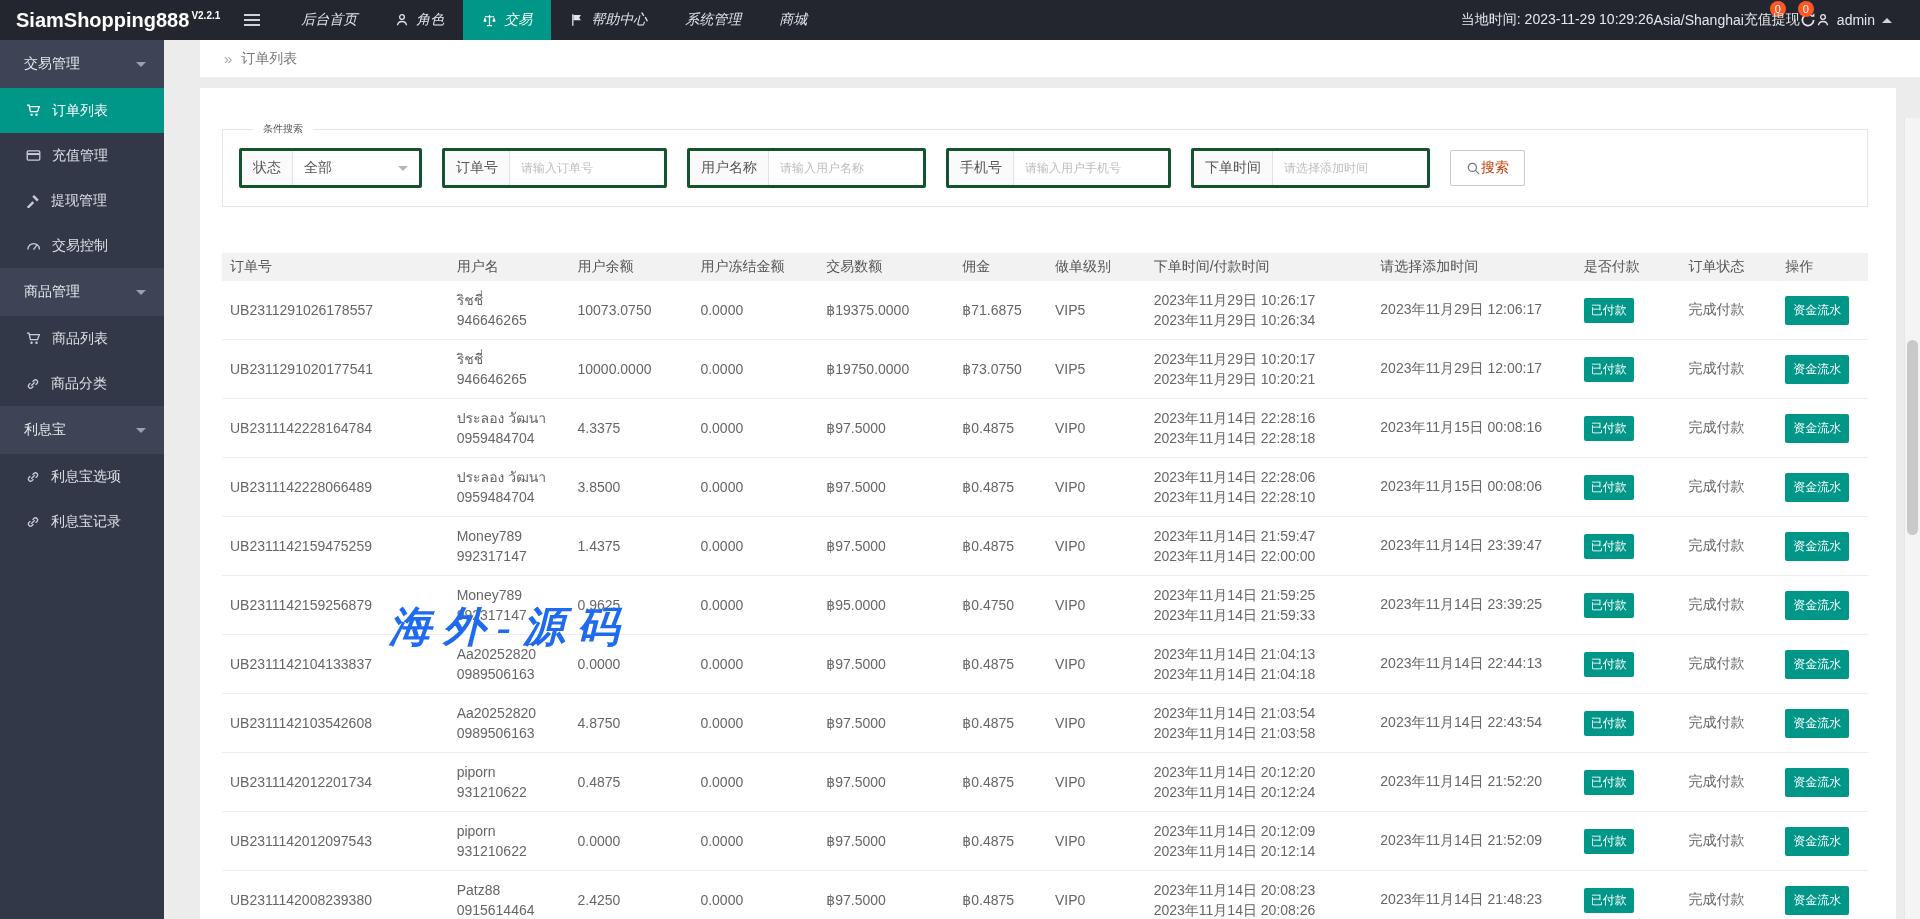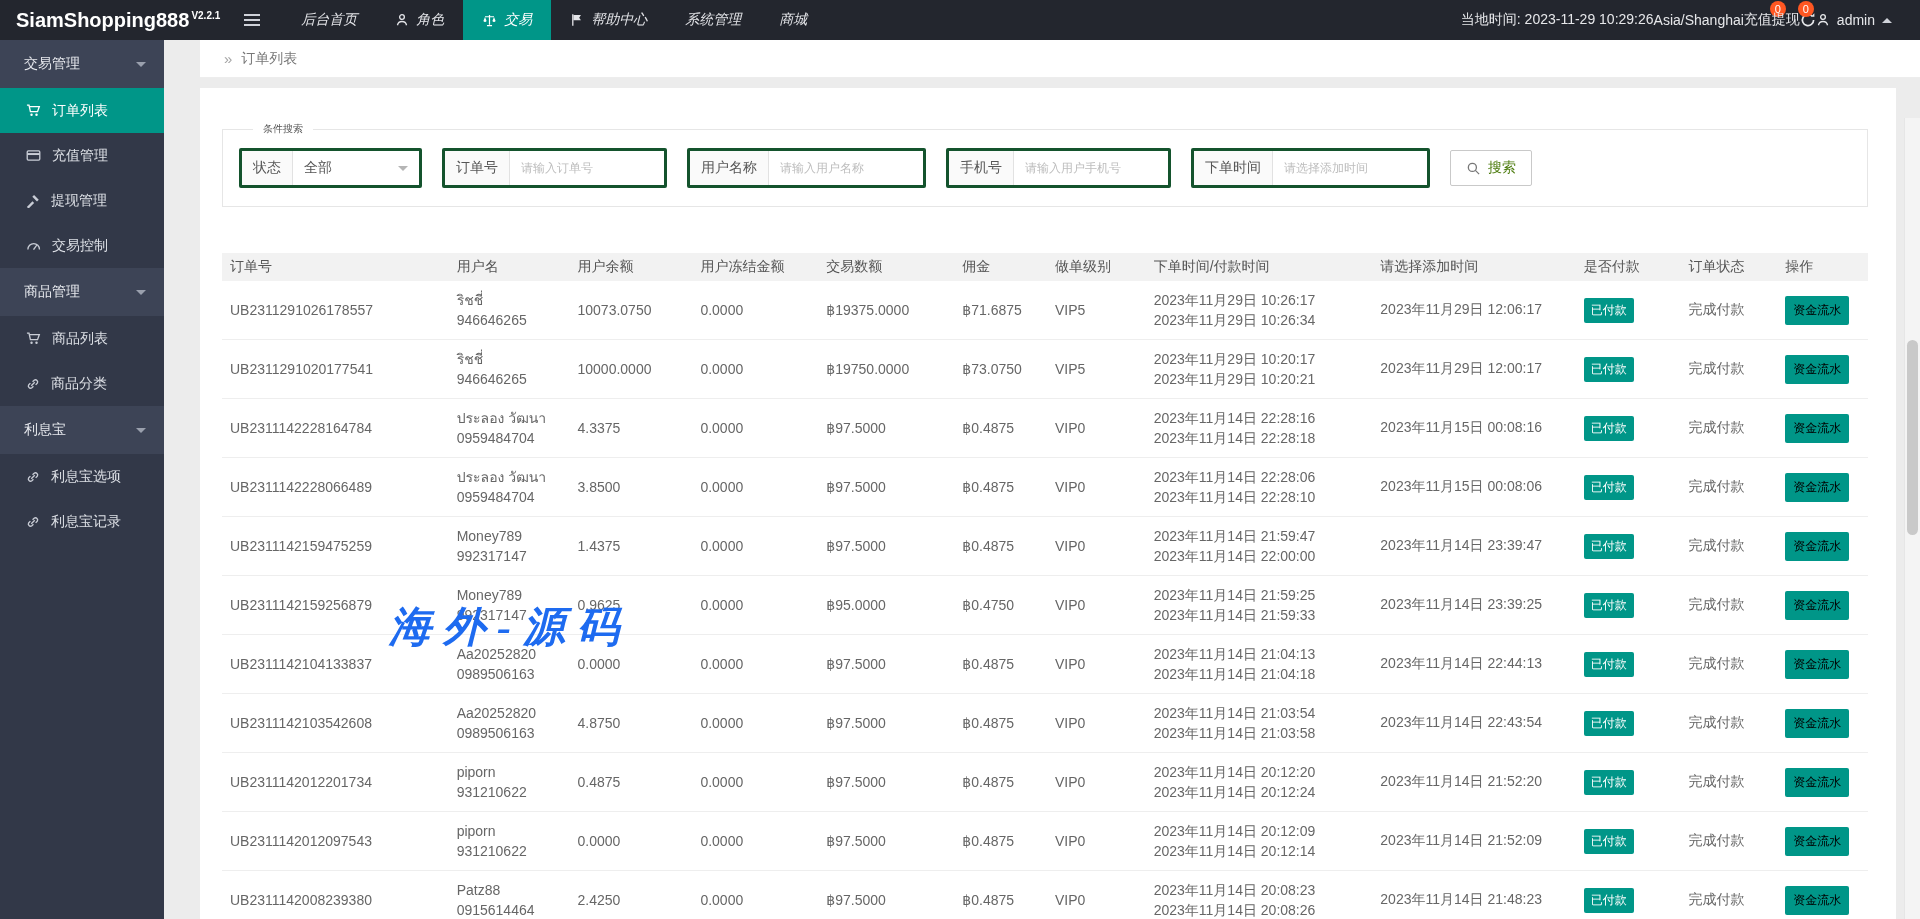--- a/index.html
+++ b/index.html
@@ -55,33 +55,33 @@
   fieldset.sfield{border:1px solid #e6e6e6;margin:14px 0 0 0;padding:12px 0 18px 16px;}
   fieldset.sfield legend{margin-left:14px;padding:0 10px;color:#555;font-size:10px;}
   .filter-row{display:flex;align-items:center;gap:20px;}
   .igroup{display:flex;height:34px;border:3px solid #14532d;border-radius:2px;overflow:hidden;background:#fff;align-items:stretch;}
   .iglabel{display:flex;align-items:center;padding:0 11px;background:#fafafa;border-right:1px solid #e2e2e2;
            color:#565656;font-size:14px;white-space:nowrap;}
   .igroup input{border:none;outline:none;padding:0 11px;font-size:12px;color:#666;width:132px;background:#fff;}
   .igroup input::placeholder{color:#bdbdbd;}
   .sel{display:flex;align-items:center;justify-content:space-between;width:104px;padding:0 11px;font-size:14px;color:#555;cursor:pointer;}
   .darrow{width:0;height:0;border:5px solid transparent;border-top-color:#b5b5b5;margin-top:5px;}
-  .btn-search{display:flex;align-items:center;gap:7px;height:36px;padding:0 15px;background:#fff;
-              border:1px solid #c9c9c9;border-radius:2px;font-size:14px;color:#4d7c0f;cursor:pointer;
+  .btn-search{display:flex;align-items:center;height:36px;padding:0 15px;background:#fff;
+              border:1px solid #c9c9c9;border-radius:2px;font-size:14px;color:#c2410c;cursor:pointer;
               font-family:inherit;}
 
   .table-wrap{margin-top:46px;}
   table{width:100%;border-collapse:collapse;table-layout:fixed;}
   thead th{background:#f2f2f2;height:28px;font-weight:normal;text-align:left;color:#555;
            font-size:14px;padding:0 0 0 8px;overflow:hidden;white-space:nowrap;}
   tbody td{height:58px;border-bottom:1px solid #eee;color:#666;font-size:14px;padding:0 0 0 8px;
            vertical-align:middle;overflow:hidden;white-space:nowrap;}
   td.two div{line-height:20px;}
   .badge-paid{display:inline-block;background:#009688;color:#fff;font-size:12px;padding:4px 7px;border-radius:2px;}
-  .btn-flow{background:#009688;color:#000000;border:none;font-size:12px;padding:6px 8px;border-radius:2px;
+  .btn-flow{background:#009688;color:#ffffff;border:none;font-size:12px;padding:6px 8px;border-radius:2px;
             cursor:pointer;font-family:inherit;}
 
   
   .watermark{position:absolute;left:105px;top:520px;width:410px;text-align:center;z-index:6;pointer-events:none;}
   .wm1{font-size:42px;font-weight:bold;font-style:italic;letter-spacing:12px;color:#1e6bf0;
        font-family:"Liberation Serif","DejaVu Serif",serif;line-height:58px;}
   .wm2{font-size:23px;font-weight:bold;color:#ee0000;letter-spacing:1px;margin-top:2px;}
 
   
   .scroll-track{position:absolute;right:0;top:40px;bottom:0;width:16px;background:#f4f4f4;

